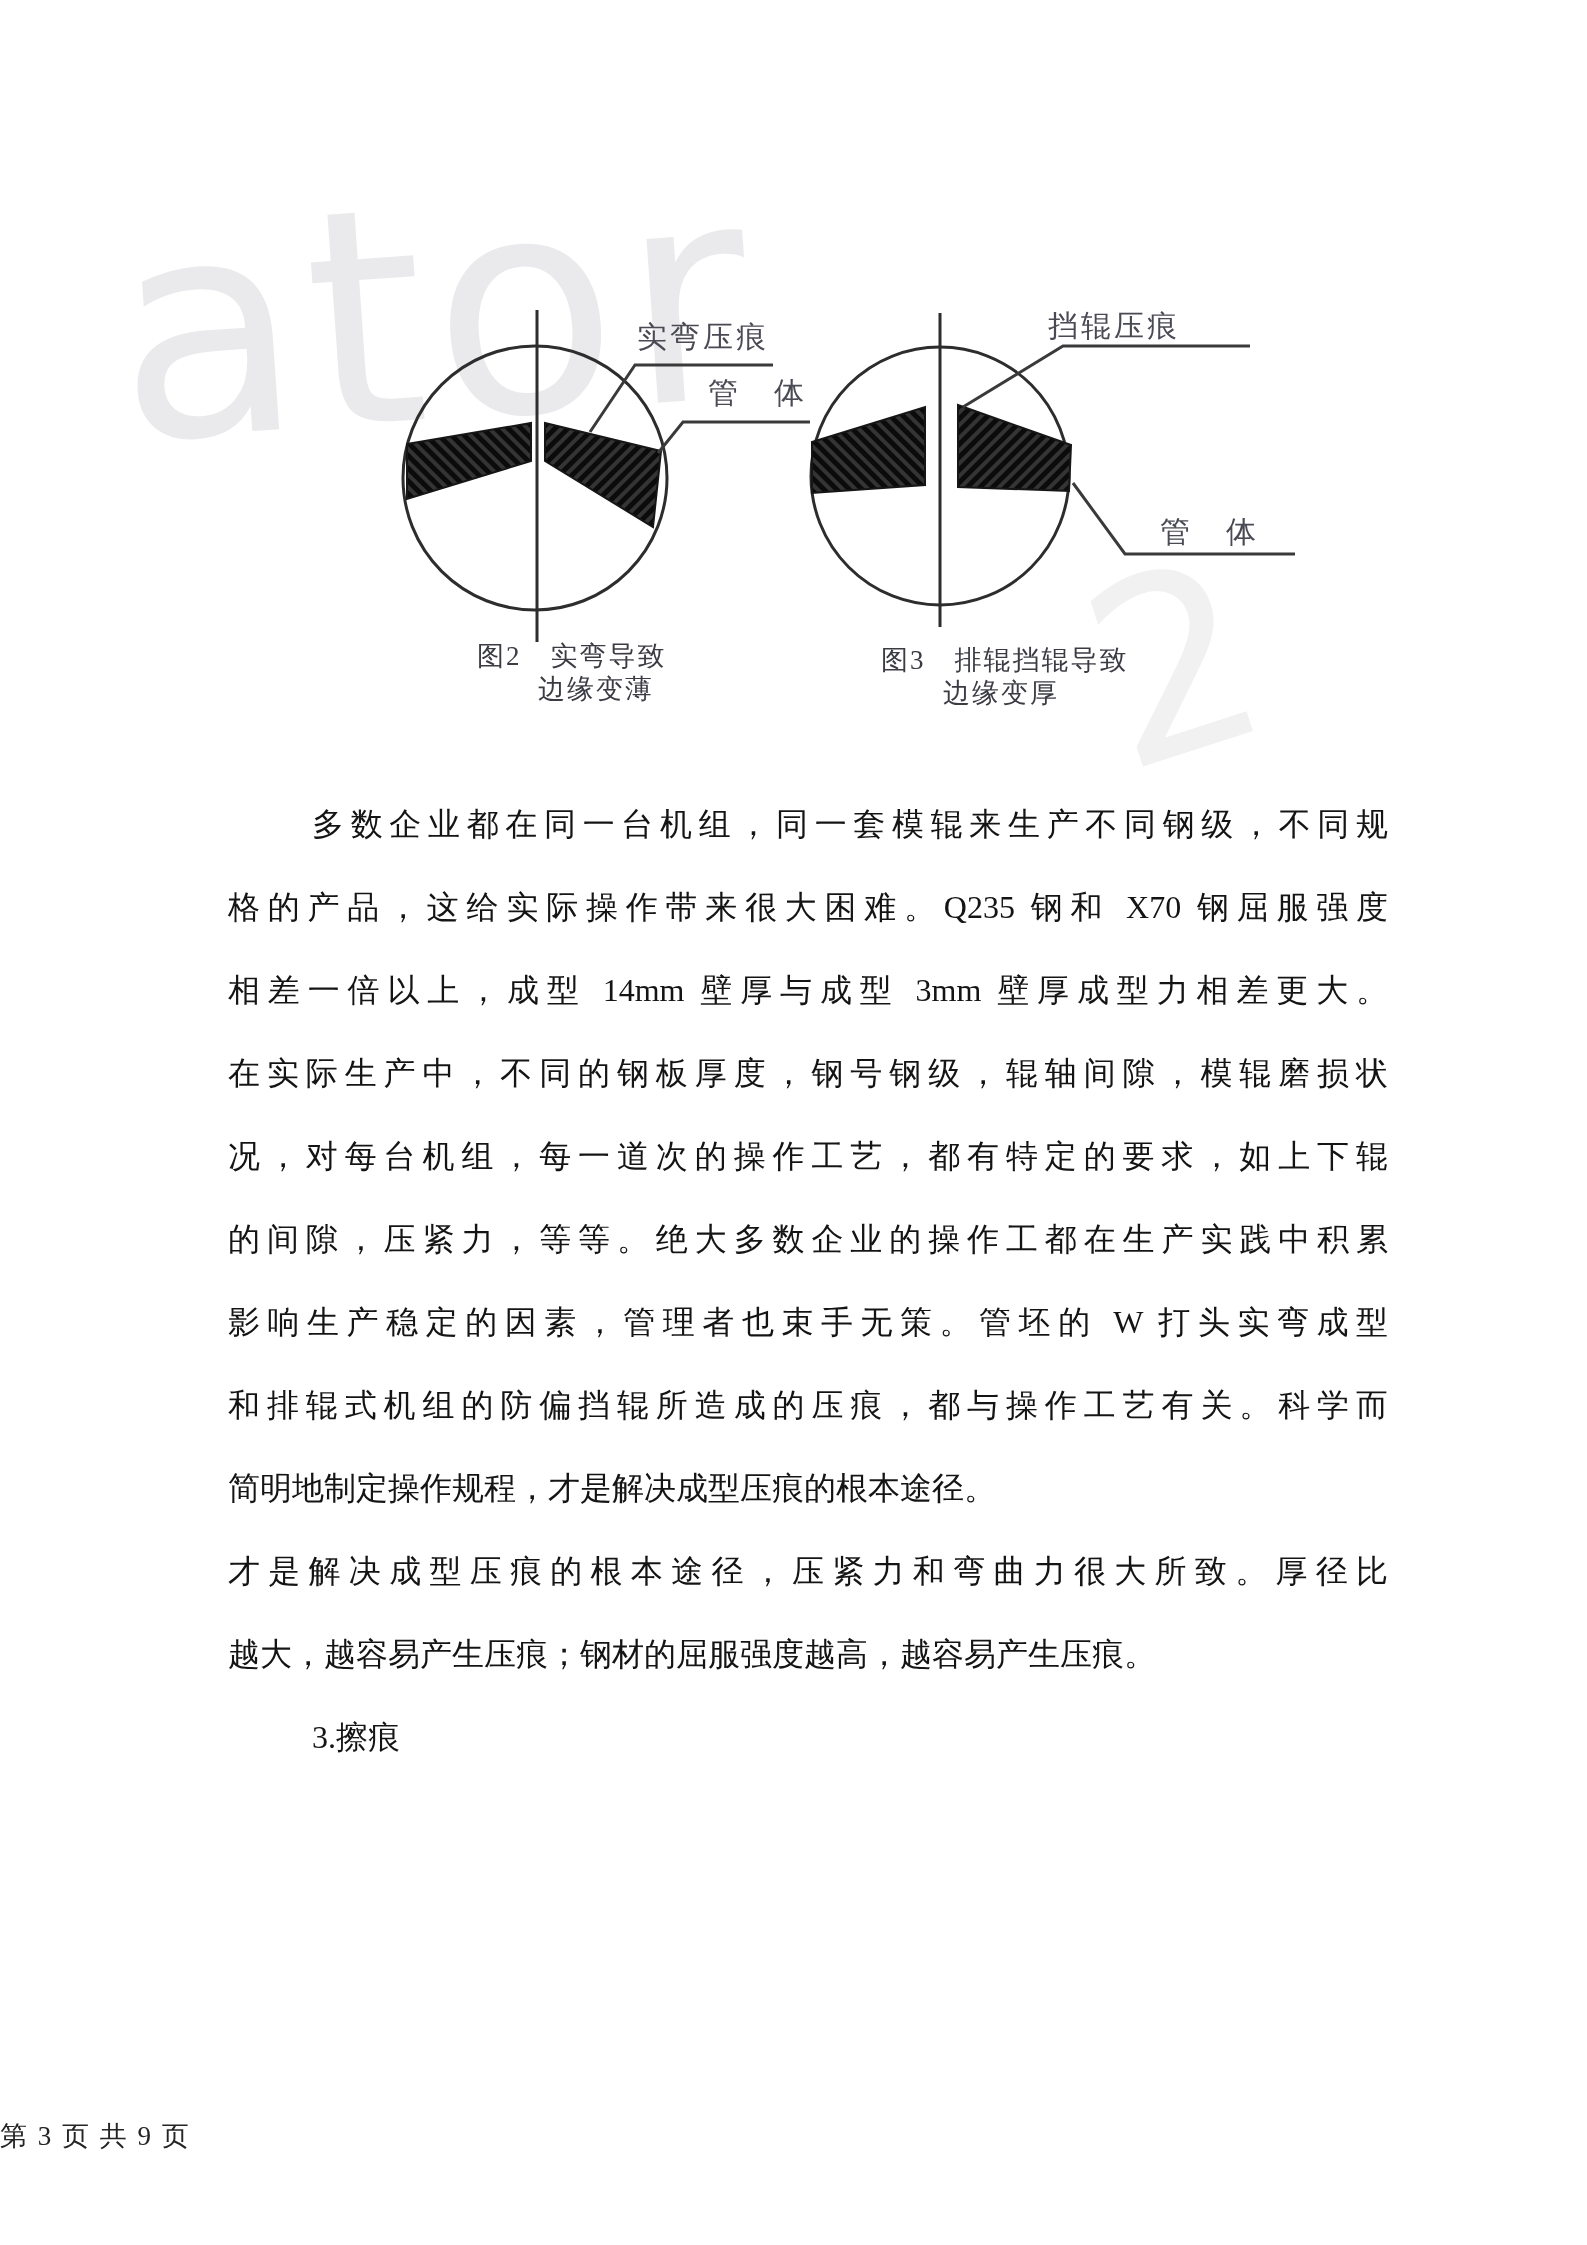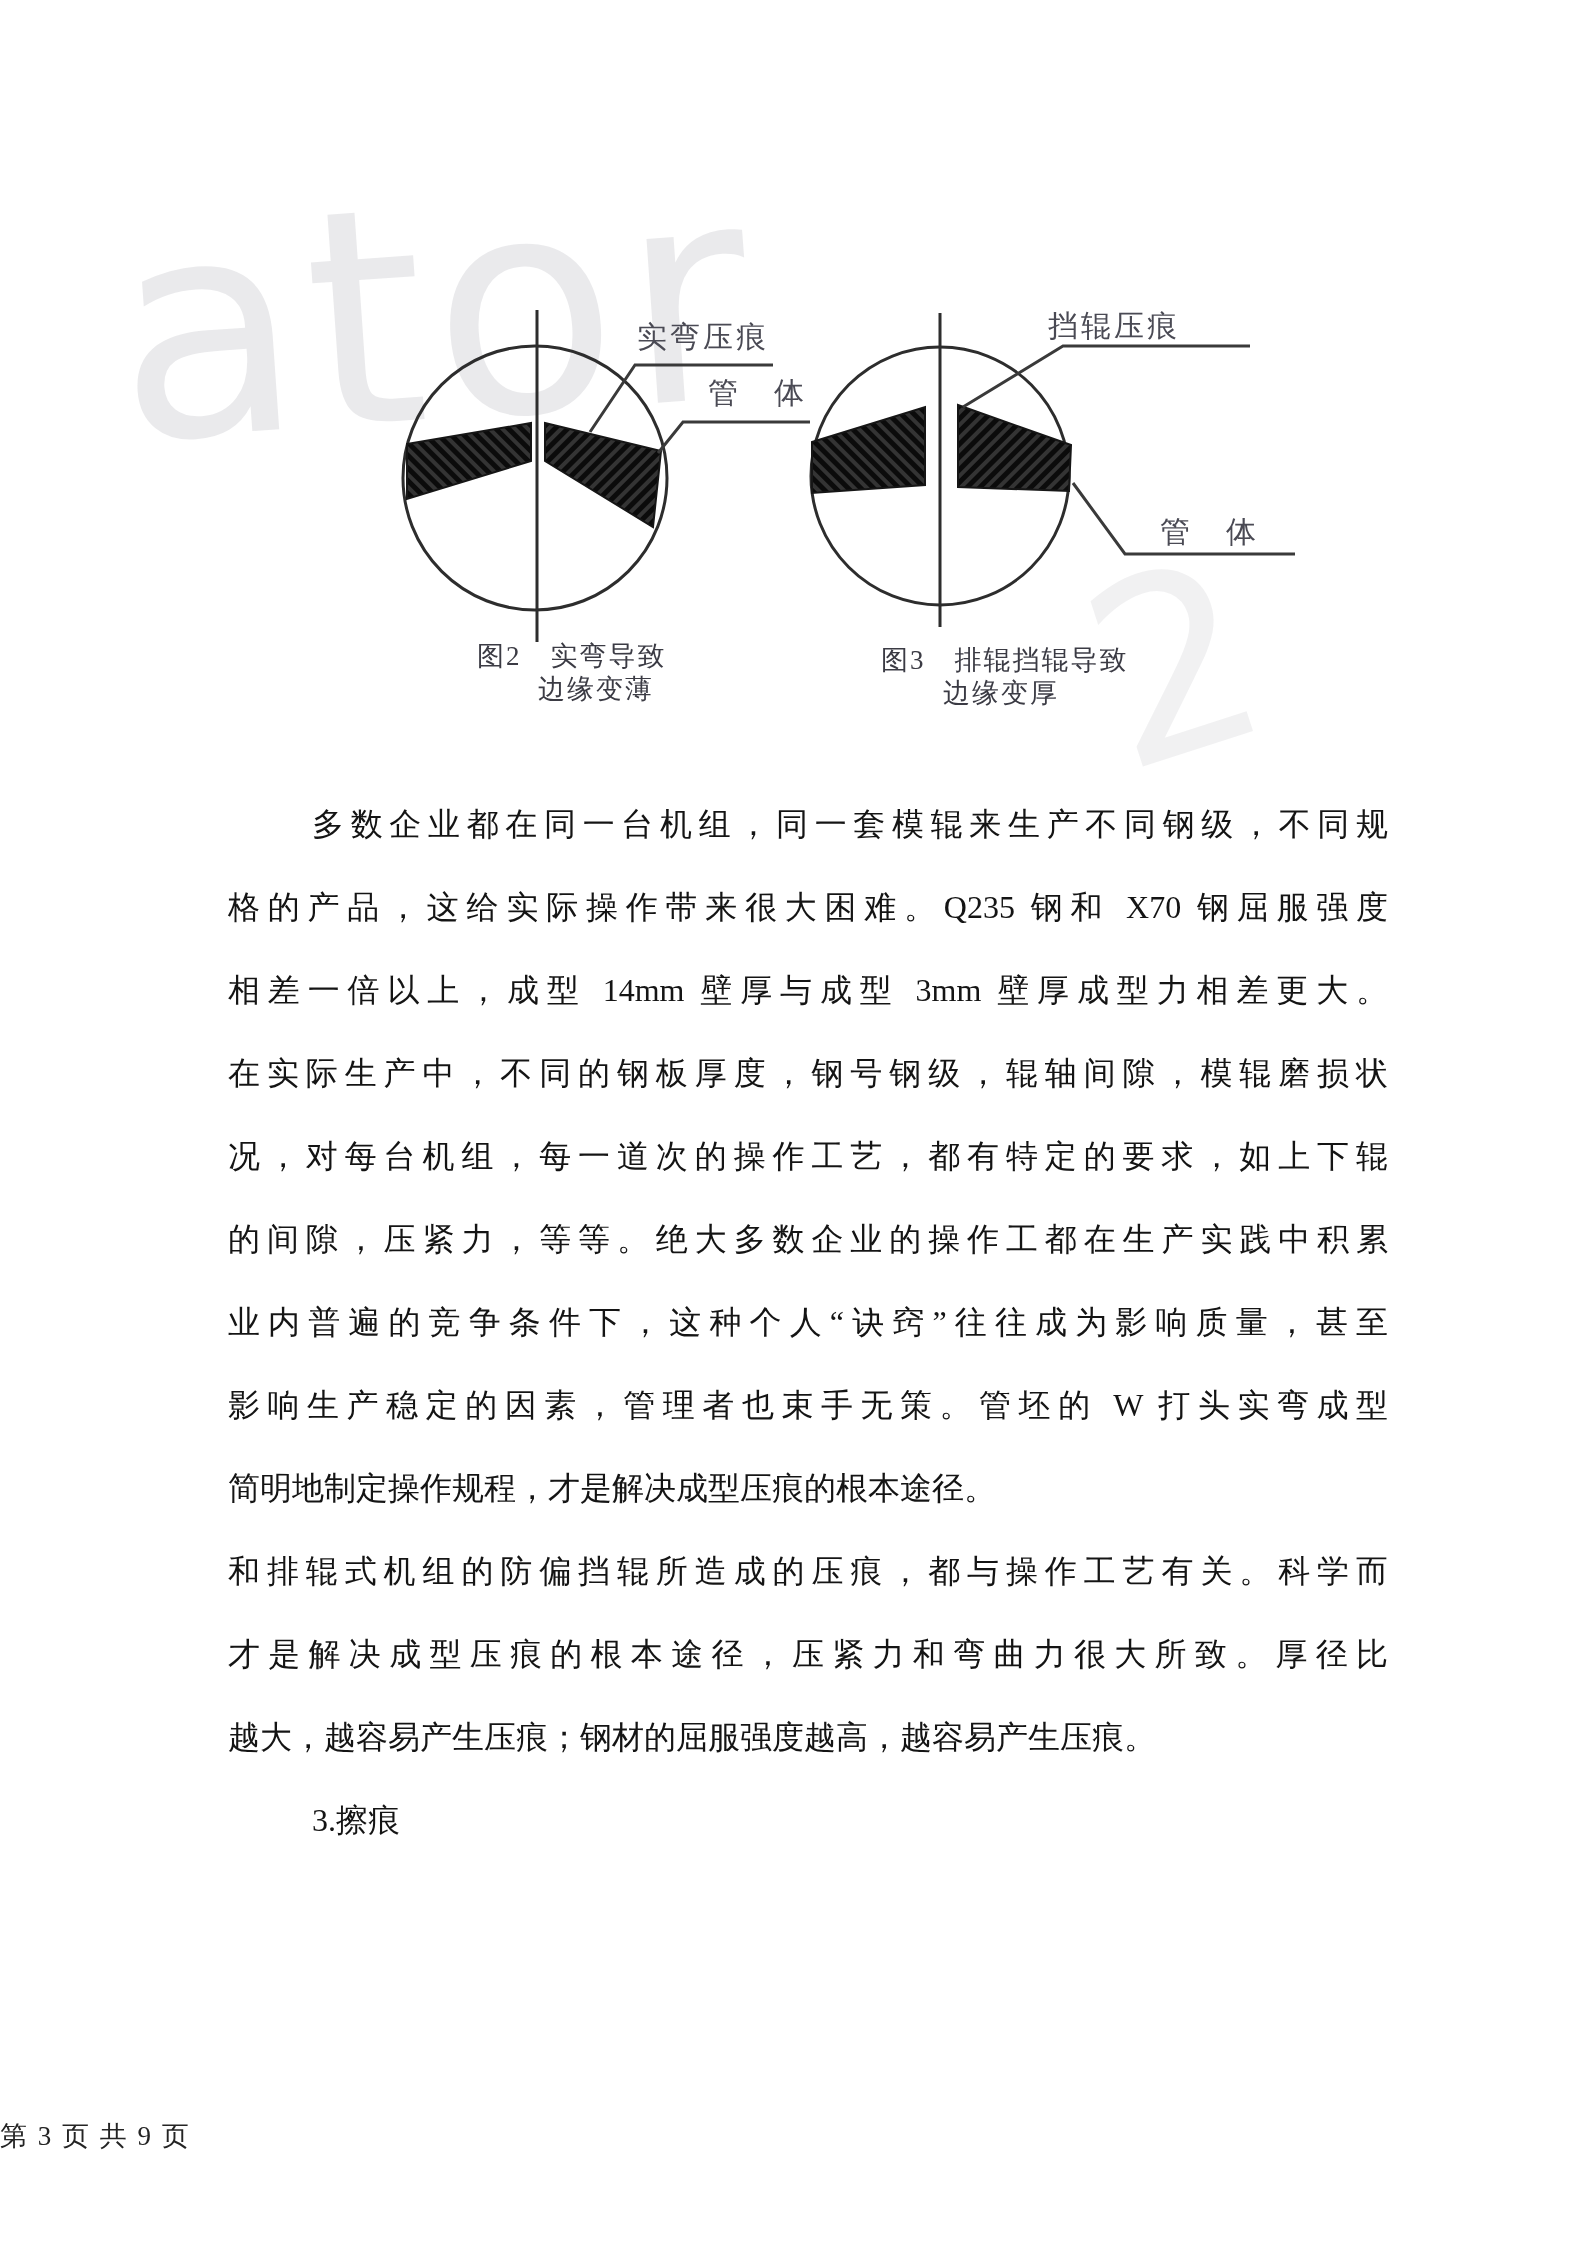--- a/index.html
+++ b/index.html
@@ -123,24 +123,23 @@
     <div class="cl2">边缘变厚</div>
   </div>
 
   <div class="bodytext">
     <div class="ln indent">多数企业都在同一台机组，同一套模辊来生产不同钢级，不同规</div>
     <div class="ln">格的产品，这给实际操作带来很大困难。Q235 钢和 X70 钢屈服强度</div>
     <div class="ln">相差一倍以上，成型 14mm 壁厚与成型 3mm 壁厚成型力相差更大。</div>
     <div class="ln">在实际生产中，不同的钢板厚度，钢号钢级，辊轴间隙，模辊磨损状</div>
     <div class="ln">况，对每台机组，每一道次的操作工艺，都有特定的要求，如上下辊</div>
     <div class="ln">的间隙，压紧力，等等。绝大多数企业的操作工都在生产实践中积累</div>
-    <div class="ln">业内普遍的竞争条件下，这种个人“诀窍”往往成为影响质量，甚至</div>
     <div class="ln">影响生产稳定的因素，管理者也束手无策。管坯的 W 打头实弯成型</div>
+    <div class="ln">和排辊式机组的防偏挡辊所造成的压痕，都与操作工艺有关。科学而</div>
     <div class="ln short">简明地制定操作规程，才是解决成型压痕的根本途径。</div>
-    <div class="ln">和排辊式机组的防偏挡辊所造成的压痕，都与操作工艺有关。科学而</div>
     <div class="ln">才是解决成型压痕的根本途径，压紧力和弯曲力很大所致。厚径比</div>
     <div class="ln short">越大，越容易产生压痕；钢材的屈服强度越高，越容易产生压痕。</div>
     <div class="ln indent short">3.擦痕</div>
   </div>
 
   <div class="footer">
     <span>第 3 页 共 9 页</span>
   </div>
 
 </div>

